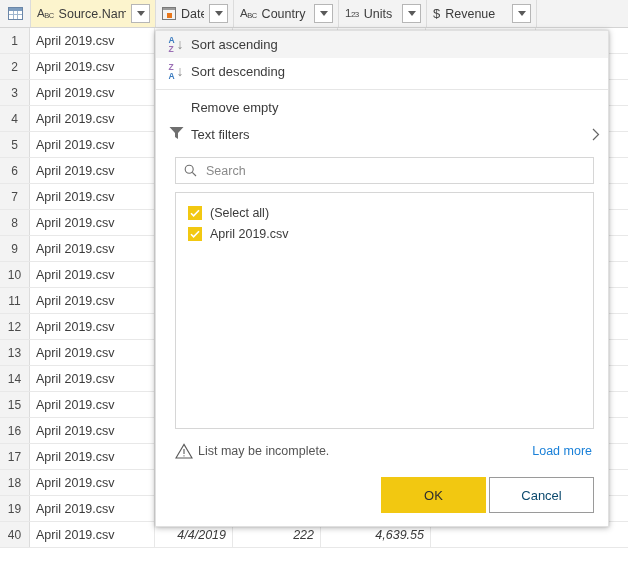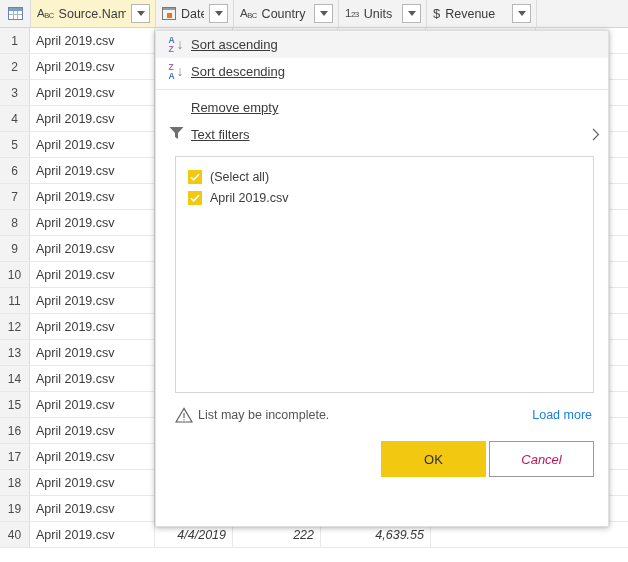--- a/index.html
+++ b/index.html
@@ -202,21 +202,21 @@
     position: relative;
   }
   .menu-item.hover { background: #f4f4f4; }
   .menu-item .mi-icon {
     width: 26px;
     flex: 0 0 26px;
     display: flex;
     align-items: center;
     justify-content: center;
   }
-  .menu-item .mi-label { flex: 1 1 auto; padding-left: 2px; text-decoration: underline; }
+  .menu-item .mi-label { flex: 1 1 auto; padding-left: 2px; }
   .menu-item .mi-chevron {
     width: 24px;
     flex: 0 0 24px;
     display: flex;
     align-items: center;
     justify-content: center;
     color: #555;
   }
 
   .sort-icon {
@@ -340,21 +340,21 @@
     height: 36px;
     font-size: 13px;
     font-family: "Liberation Sans", sans-serif;
     display: flex;
     align-items: center;
     justify-content: center;
     box-sizing: border-box;
     cursor: pointer;
   }
   .btn-ok { background: #f2c811; border: 1px solid #f2c811; color: #2e2e2e; }
-  .btn-cancel { background: #ffffff; border: 1px solid #9a9a9a; color: #be185d; font-style: italic; }
+  .btn-cancel { background: #ffffff; border: 1px solid #9a9a9a; color: #0c4a6e; }
 </style>
 </head>
 <body>
 
 <div id="grid">
 
   <div class="grid-header">
     <div class="hdr-corner">
       <span class="tbl-icon"></span>
     </div>
@@ -607,20 +607,31 @@
         </span>
         <span class="mi-label">Text filters</span>
         <span class="mi-chevron">
           <svg width="8" height="13" viewBox="0 0 8 13">
             <polyline points="1,1 6.5,6.5 1,12" fill="none" stroke="#666" stroke-width="1.2"></polyline>
           </svg>
         </span>
       </div>
     </div>
 
+  <div class="search-wrap">
+    <div class="search-box">
+      <span class="mag">
+        <svg width="13" height="13" viewBox="0 0 13 13">
+          <circle cx="5.2" cy="5.2" r="4" fill="none" stroke="#6e6e6e" stroke-width="1.1"></circle>
+          <line x1="8.3" y1="8.3" x2="12" y2="12" stroke="#6e6e6e" stroke-width="1.1"></line>
+        </svg>
+      </span>
+      <input class="search-input" type="text" placeholder="Search" style="">
+    </div>
+  </div>
 
   <div class="list-wrap">
     <div id="value-items">
         <div class="list-item">
           <span class="cbox">
             <svg width="12" height="12" viewBox="0 0 12 12">
               <polyline points="2,6.2 4.6,8.8 10,3.2" fill="none" stroke="#ffffff" stroke-width="1.6"></polyline>
             </svg>
           </span>
           <span>(Select all)</span>

